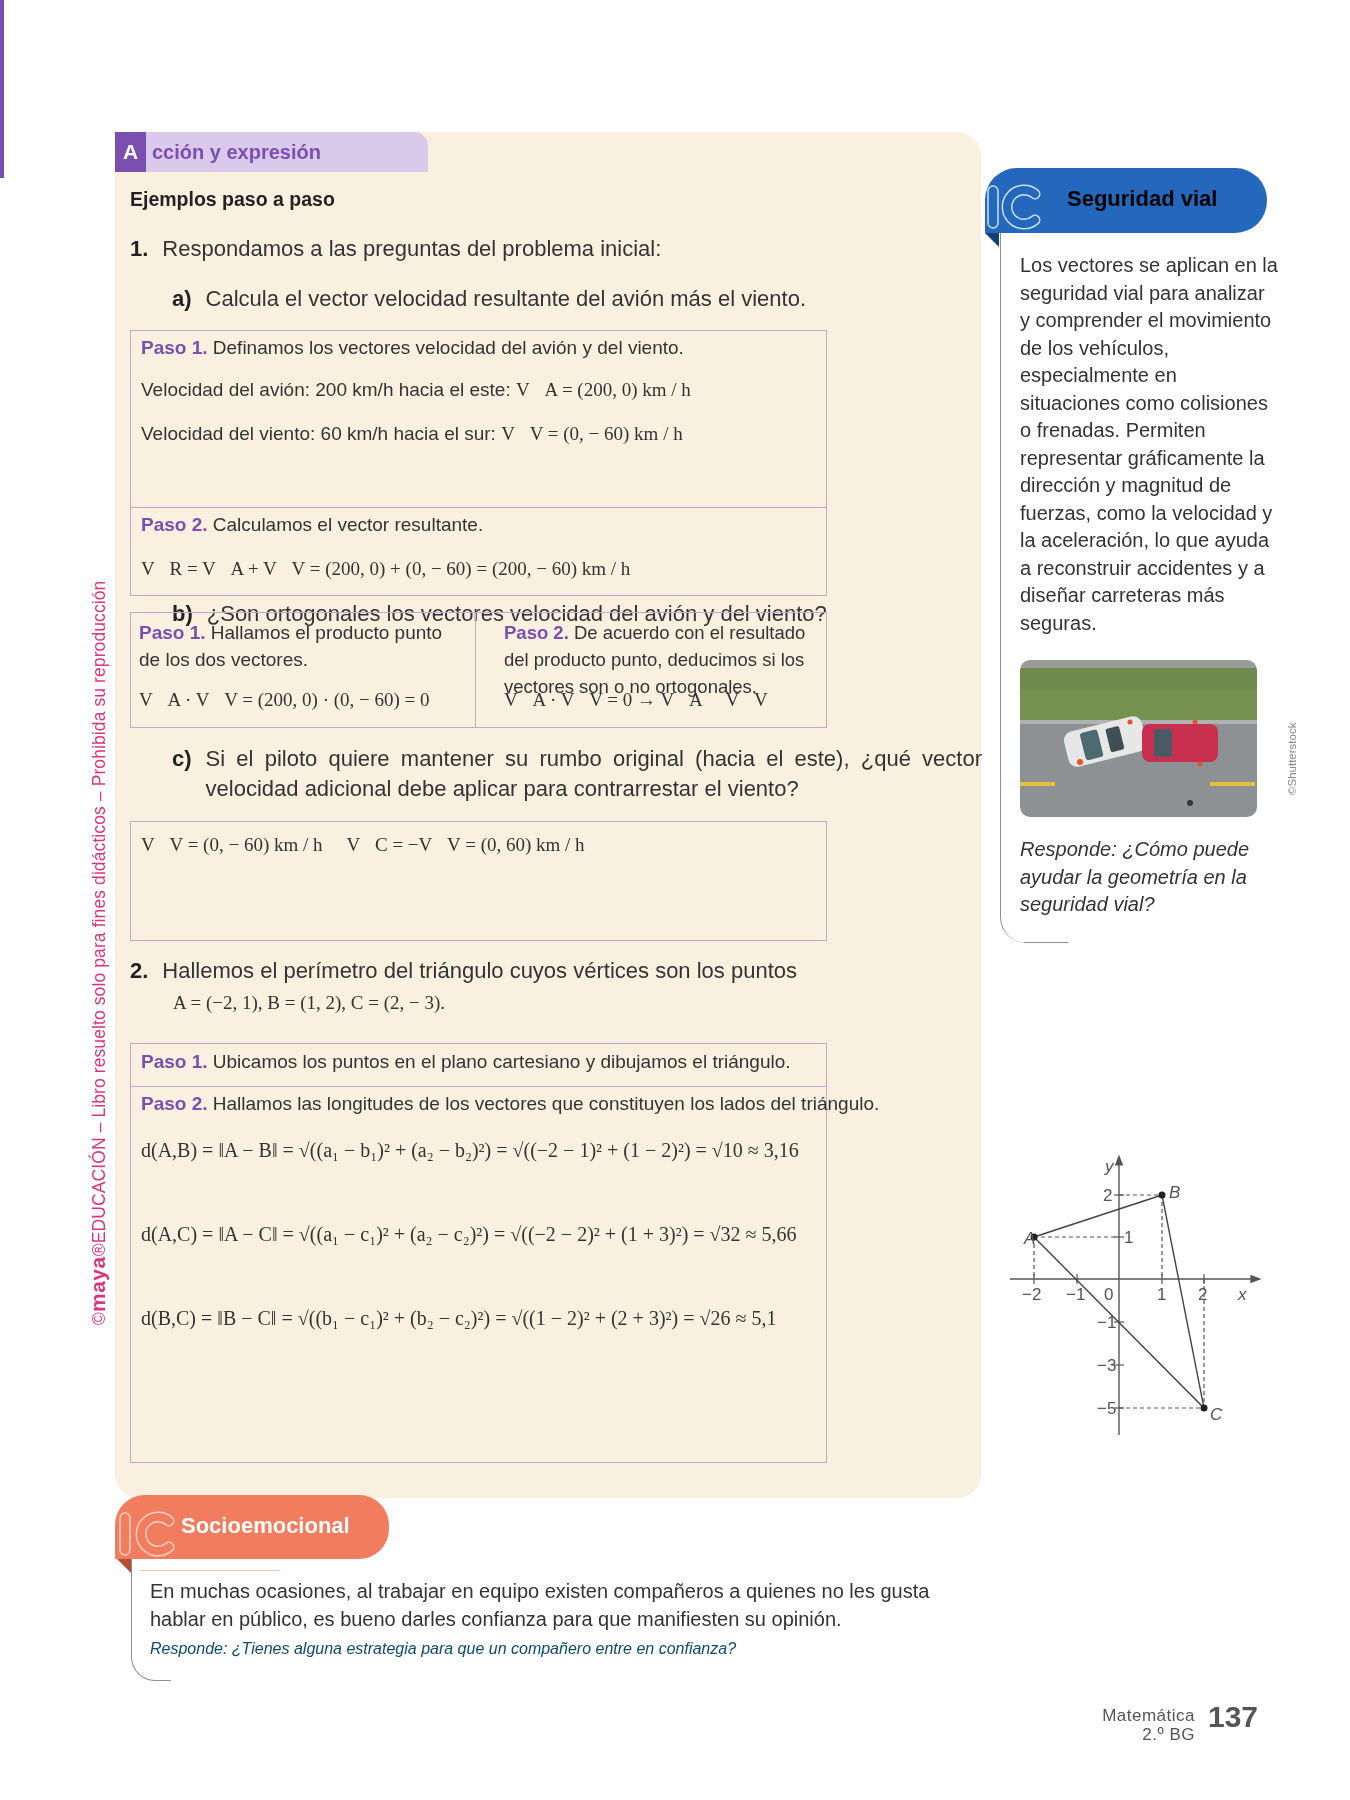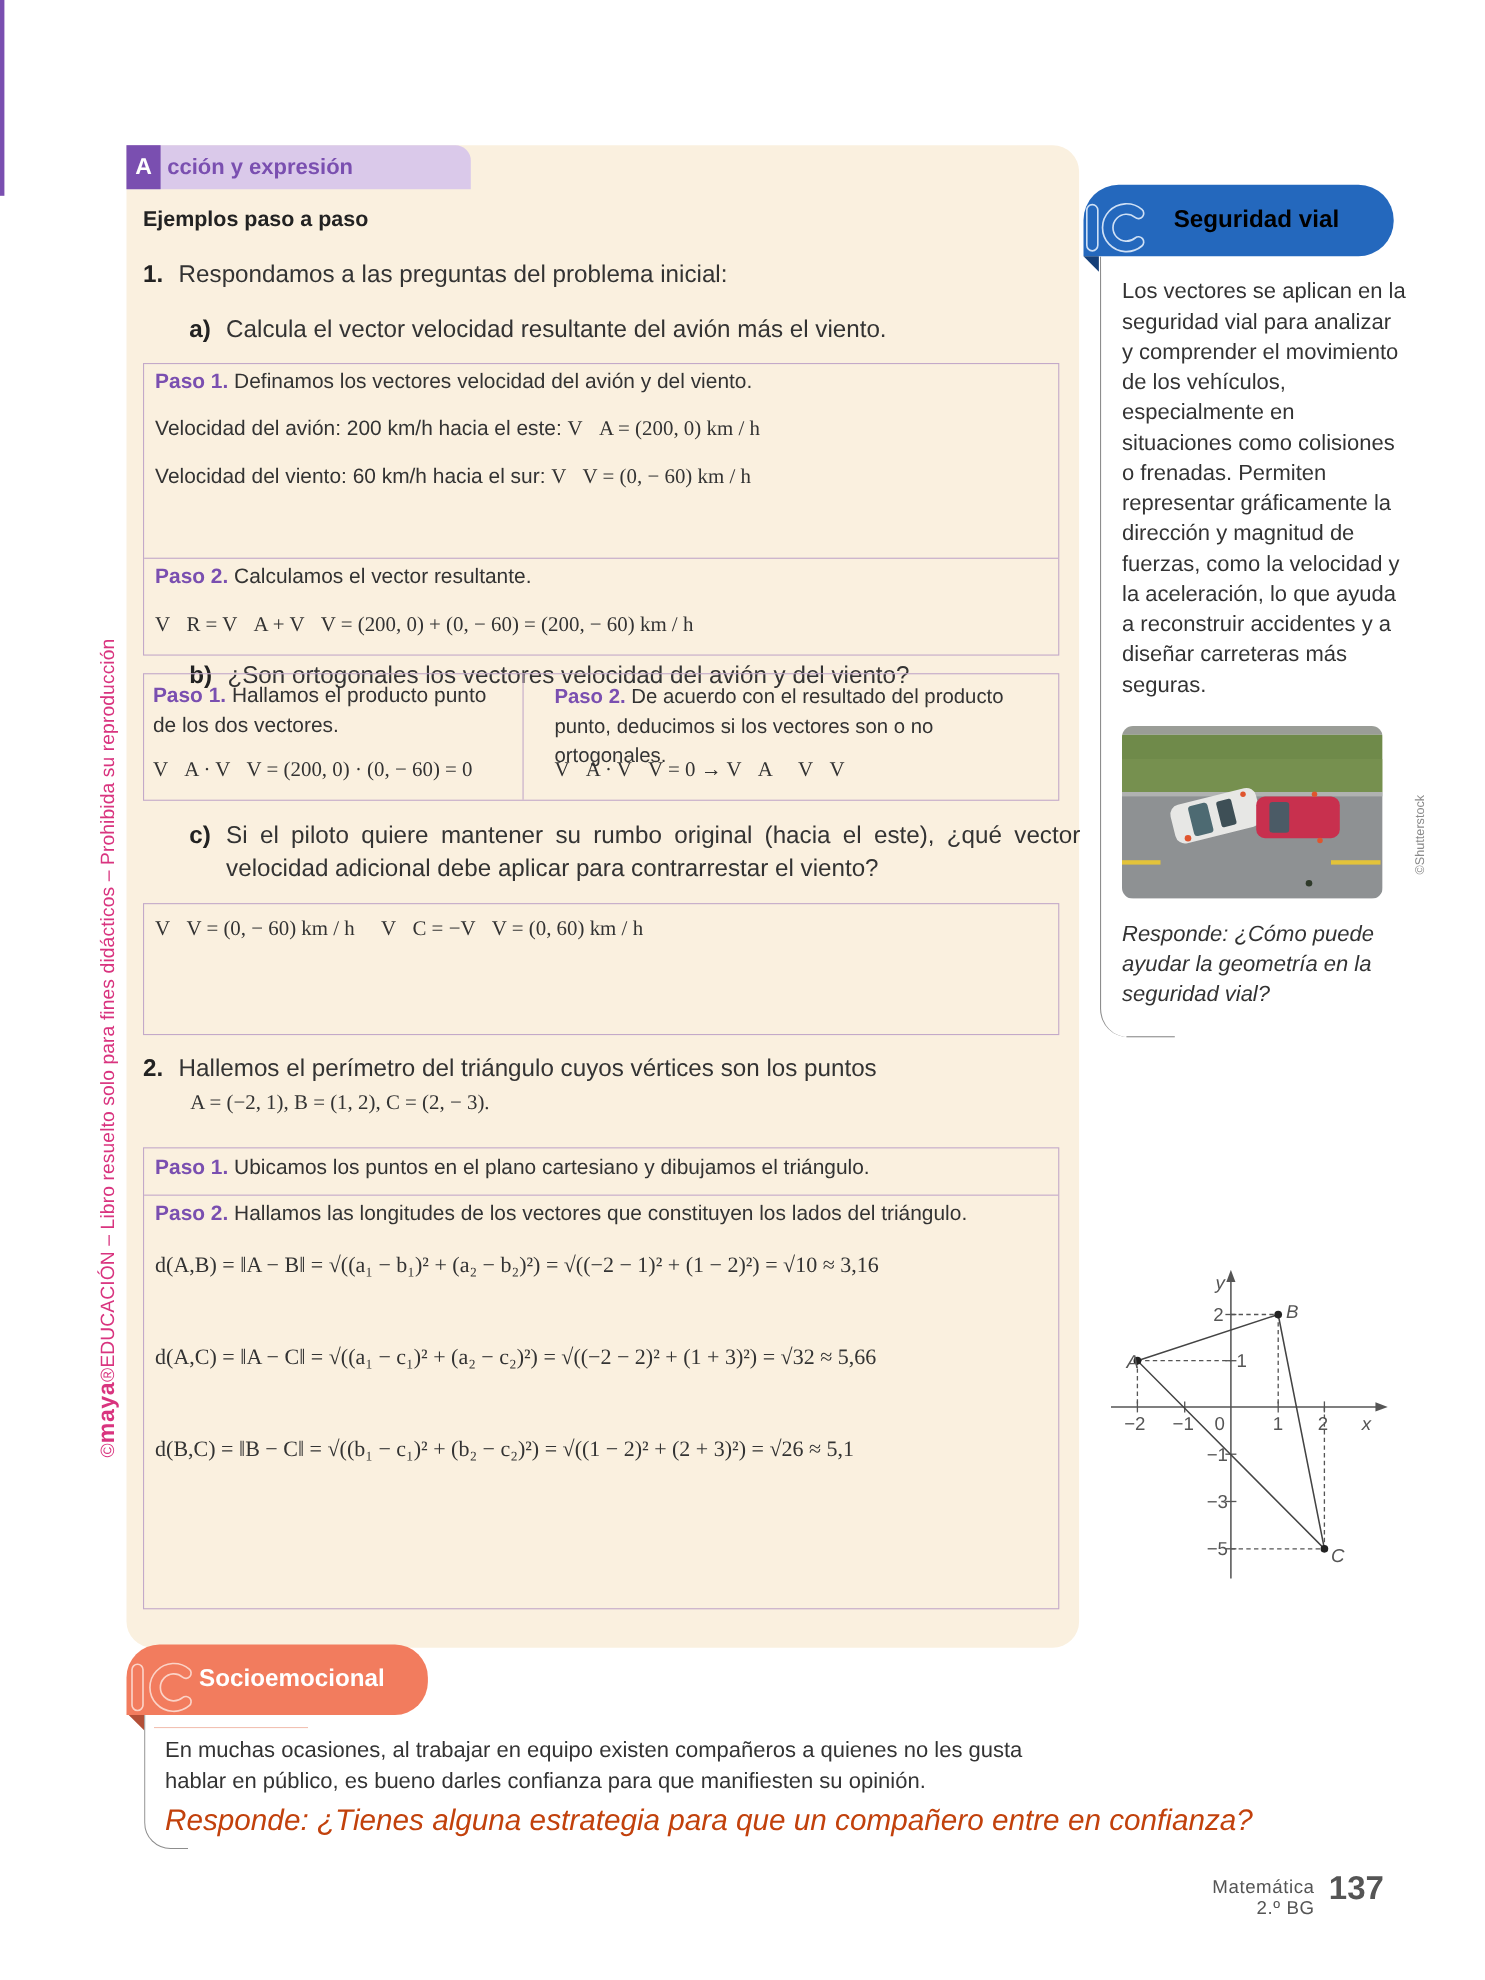--- a/index.html
+++ b/index.html
@@ -29,21 +29,21 @@
     font-weight: bold; font-size: 21px; display: flex; align-items: center; justify-content: center;
   }
   .card-tab .rest { color: #7a4fb0; font-weight: bold; font-size: 20px; margin-left: 6px; }
 
   .abs { position: absolute; }
   .h-ejemplos { left: 130px; top: 188px; font-weight: bold; font-size: 19.5px; color: #222; }
   .q1 { left: 130px; top: 236px; font-size: 22px; color: #333; }
   .q1 b, .qsub b { color: #222; margin-right: 14px; }
   .qsub { font-size: 22px; color: #333; }
 
-  .box { position: absolute; left: 130px; width: 833px; border: 1.3px solid #c3a9c9; }
+  .box { position: absolute; left: 130px; width: 697px; border: 1.3px solid #c3a9c9; }
   .box .row { border-top: 1.3px solid #c3a9c9; padding: 0 10px; }
   .box .row:first-child { border-top: none; }
   .line { font-size: 19px; color: #333; white-space: nowrap; }
   .paso { color: #7a4fb0; font-weight: bold; }
   .math { font-family: "Liberation Serif", serif; font-size: 19px; color: #333; white-space: nowrap; }
 
   .two-col { display: flex; }
   .two-col > div { padding: 6px 8px; }
   .two-col > div:first-child { width: 345px; border-right: 1.3px solid #c3a9c9; }
 
@@ -74,21 +74,21 @@
     position: absolute; left: 115px; top: 1495px; width: 274px; height: 64px;
     background: #f27c5e; border-radius: 30px 30px 30px 0;
   }
   .se-header .title { position: absolute; left: 66px; top: 18px; color: #fff; font-weight: bold; font-size: 22px; }
   .se-fold { position: absolute; left: 117px; top: 1559px; width: 0; height: 0;
     border-top: 14px solid #b34f37; border-left: 14px solid transparent; }
   .se-body { position: absolute; left: 131px; top: 1559px; width: 40px; height: 122px;
     border-left: 1.3px solid #8d8d8d; border-radius: 0 0 0 24px; border-bottom: 1.3px solid #8d8d8d; }
   .se-topline { position: absolute; left: 140px; top: 1570px; width: 140px; height: 1px; background: #f2c1b3; }
   .se-text { position: absolute; left: 150px; top: 1577px; width: 800px; font-size: 20px; line-height: 28px; color: #333; }
-  .se-q { position: absolute; left: 150px; top: 1640px; font-size: 27px; font-style: italic; color: #c2410c; }
+  .se-q { position: absolute; left: 150px; top: 1640px; font-size: 16px; font-style: italic; color: #0c4a6e; }
 
   
   .footer-subject { position: absolute; left: 1075px; top: 1706px; width: 120px; text-align: right;
     font-size: 17px; color: #555; line-height: 19px; letter-spacing: 0.5px; }
   .footer-page { position: absolute; left: 1208px; top: 1700px; font-weight: 900; font-size: 30px; color: #555; }
 </style>
 </head>
 <body>
 
 <div class="left-bar"></div>

